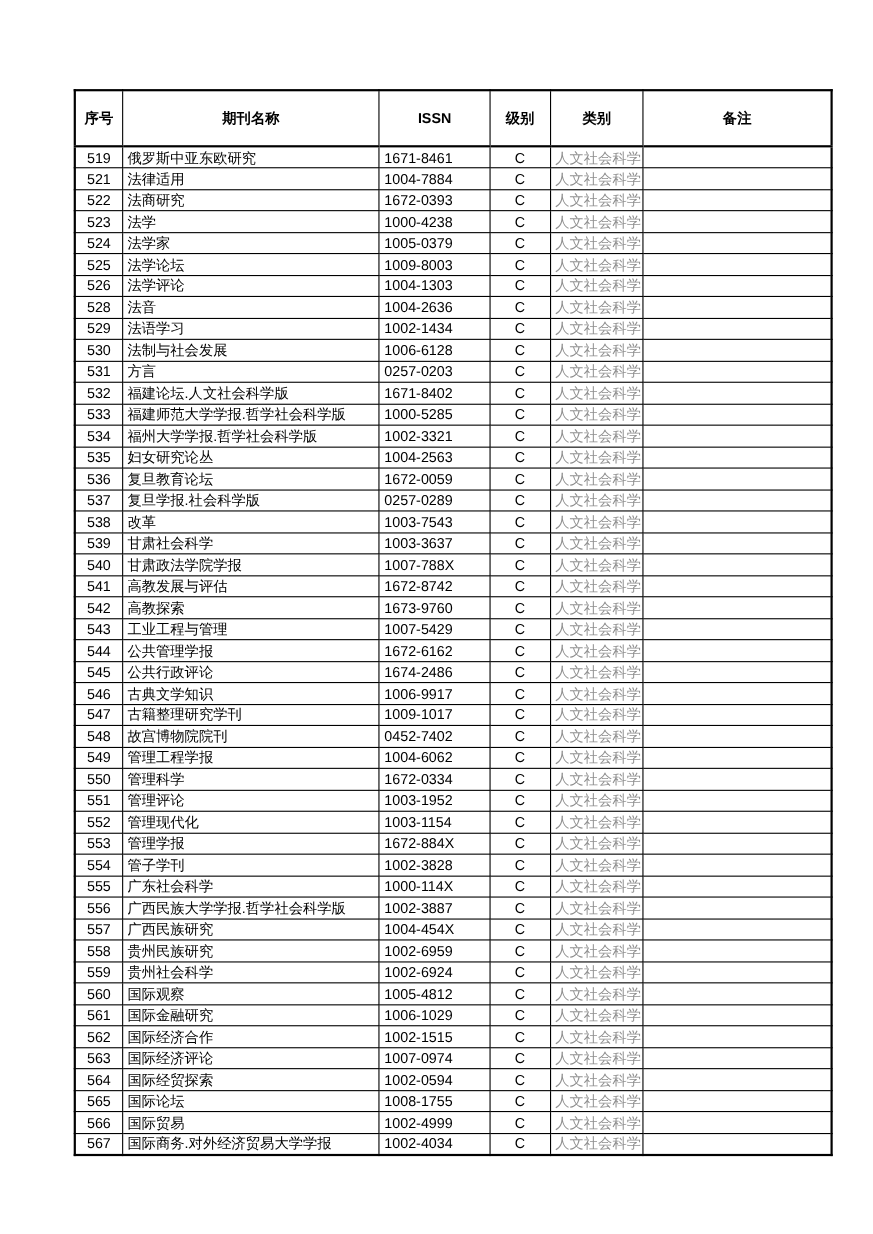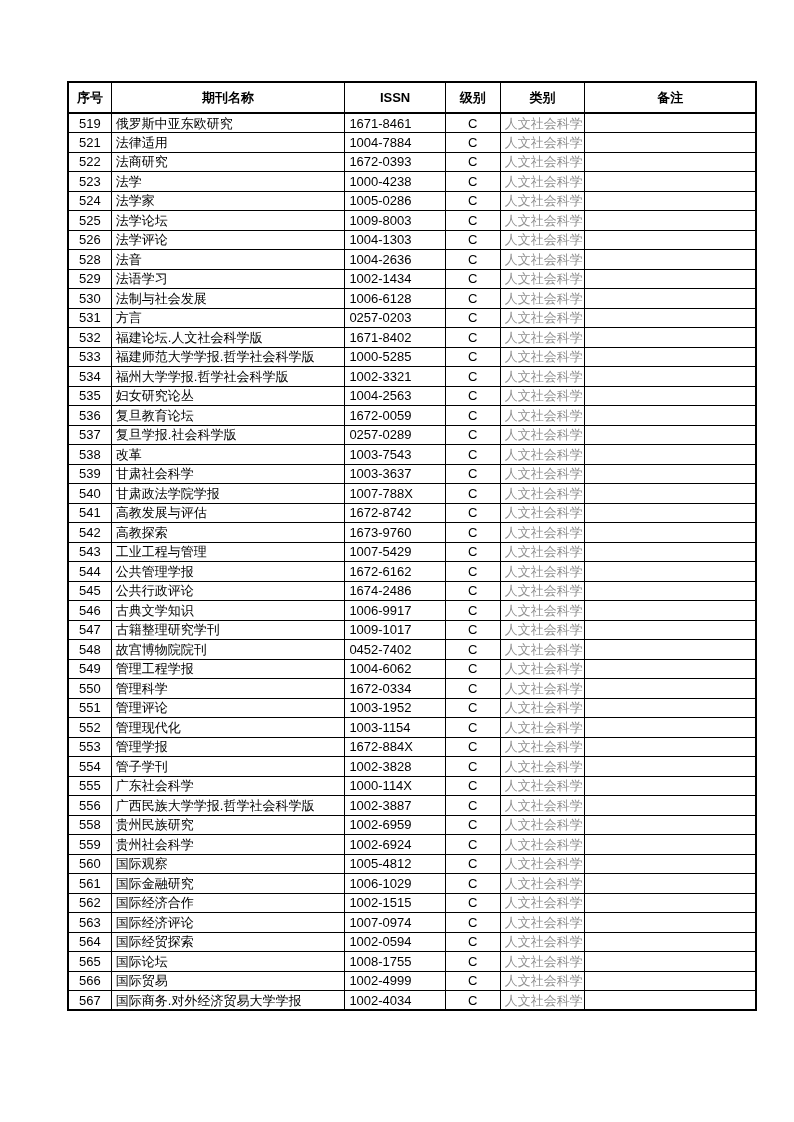--- a/index.html
+++ b/index.html
@@ -28,21 +28,21 @@
     font-size: 13px;
     line-height: 1;
     overflow: hidden;
     white-space: nowrap;
     vertical-align: middle;
   }
   .journal-table thead th {
     height: 20px;
     font-weight: bold;
     text-align: center;
-    padding: 8px 2px;
+    padding: 18px 2px;
     border-bottom: 2px solid #000000;
   }
   .journal-table tbody td { height: 19.5px; }
 
   .col-no       { width: 41px;  text-align: center; padding: 0 2px; }
   .col-name     { width: 221px; text-align: left; }
   .col-issn     { width: 95px;  text-align: left; }
   .col-level    { width: 52px;  text-align: center; }
   .col-category { width: 80px;  text-align: left; padding: 0 1px; margin-left: 40px; }
   .col-note     { width: 162px; }
@@ -92,21 +92,21 @@
         <td class="col-no">523</td>
         <td class="col-name">法学</td>
         <td class="col-issn">1000-4238</td>
         <td class="col-level">C</td>
         <td class="col-category">人文社会科学</td>
         <td class="col-note"></td>
       </tr>
       <tr>
         <td class="col-no">524</td>
         <td class="col-name">法学家</td>
-        <td class="col-issn">1005-0286</td>
+        <td class="col-issn">1005-0379</td>
         <td class="col-level">C</td>
         <td class="col-category">人文社会科学</td>
         <td class="col-note"></td>
       </tr>
       <tr>
         <td class="col-no">525</td>
         <td class="col-name">法学论坛</td>
         <td class="col-issn">1009-8003</td>
         <td class="col-level">C</td>
         <td class="col-category">人文社会科学</td>
@@ -341,20 +341,28 @@
         <td class="col-name">广东社会科学</td>
         <td class="col-issn">1000-114X</td>
         <td class="col-level">C</td>
         <td class="col-category">人文社会科学</td>
         <td class="col-note"></td>
       </tr>
       <tr>
         <td class="col-no">556</td>
         <td class="col-name">广西民族大学学报.哲学社会科学版</td>
         <td class="col-issn">1002-3887</td>
+        <td class="col-level">C</td>
+        <td class="col-category">人文社会科学</td>
+        <td class="col-note"></td>
+      </tr>
+      <tr>
+        <td class="col-no">557</td>
+        <td class="col-name">广西民族研究</td>
+        <td class="col-issn">1004-454X</td>
         <td class="col-level">C</td>
         <td class="col-category">人文社会科学</td>
         <td class="col-note"></td>
       </tr>
       <tr>
         <td class="col-no">558</td>
         <td class="col-name">贵州民族研究</td>
         <td class="col-issn">1002-6959</td>
         <td class="col-level">C</td>
         <td class="col-category">人文社会科学</td>

